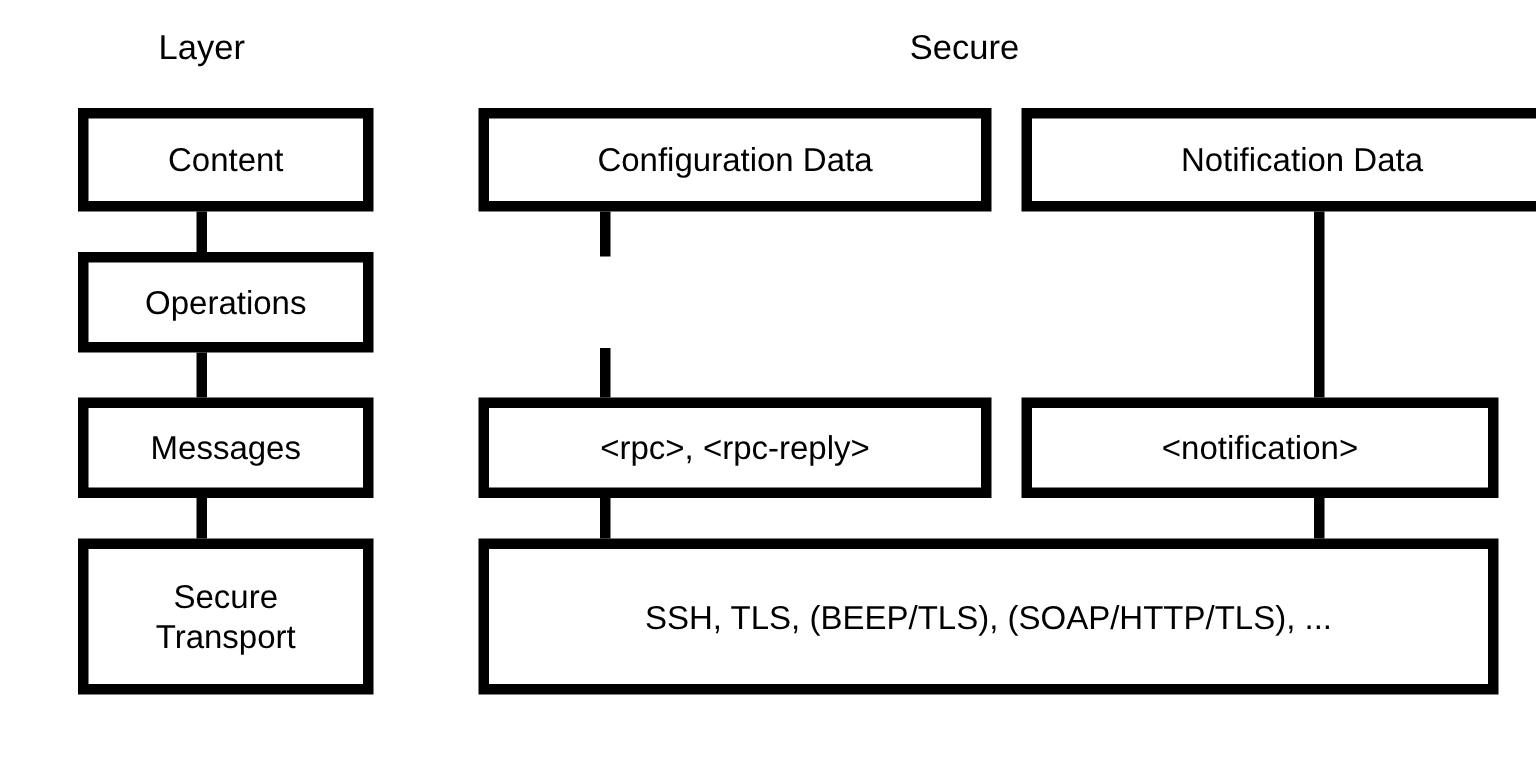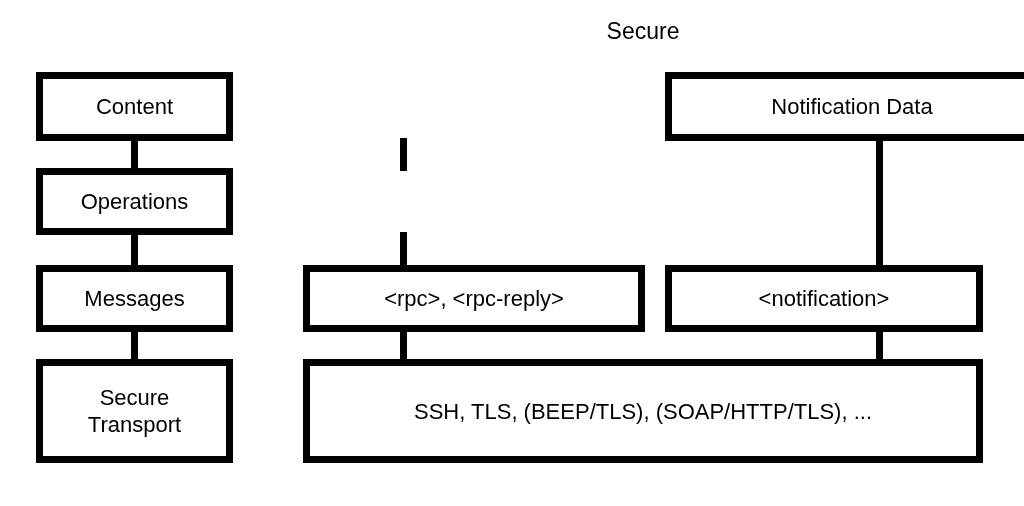--- a/index.html
+++ b/index.html
@@ -33,20 +33,21 @@
     border: 7px solid #000000;
     background: #ffffff;
     display: flex;
     align-items: center;
     justify-content: center;
     text-align: center;
     font-size: 22px;
     line-height: 27px;
     white-space: pre-line;
     z-index: 2;
+    margin-left: 16px;
   }
 
   
   .b-content    { left: 36px;  top: 72px;  width: 197px; height: 69px;  }
   .b-operations { left: 36px;  top: 168px; width: 197px; height: 67px;  }
   .b-messages   { left: 36px;  top: 265px; width: 197px; height: 67px;  }
   .b-secure     { left: 36px;  top: 359px; width: 197px; height: 104px; }
 
   
   .b-configdata { left: 303px; top: 72px;  width: 342px; height: 69px;  }
@@ -76,20 +77,21 @@
   .c-m3 { left: 400px; top: 329px; height: 33px; }
   
   .c-r1 { left: 876px; top: 138px; height: 130px; }
   .c-r2 { left: 876px; top: 329px; height: 33px; }
 </style>
 </head>
 <body>
 
 <div class="stage">
 
+  <div class="hdr hdr-layer">Layer</div>
   <div class="hdr hdr-example">Secure</div>
 
   <div class="conn c-l1"></div>
   <div class="conn c-l2"></div>
   <div class="conn c-l3"></div>
   <div class="conn c-m1"></div>
   <div class="conn c-m2"></div>
   <div class="conn c-m3"></div>
   <div class="conn c-r1"></div>
   <div class="conn c-r2"></div>
@@ -101,20 +103,23 @@
     <span>Messages</span>
   </div>
   <div class="box b-operations">
     <span>Operations</span>
   </div>
   <div class="box b-secure">
     <span>Secure
 Transport</span>
   </div>
 
+  <div class="box b-configdata">
+    <span>Configuration Data</span>
+  </div>
   <div class="box b-rpc">
     <span>&lt;rpc&gt;, &lt;rpc-reply&gt;</span>
   </div>
 
   <div class="box b-notifdata">
     <span>Notification Data</span>
   </div>
   <div class="box b-transport">
     <span>SSH, TLS, (BEEP/TLS), (SOAP/HTTP/TLS), ...</span>
   </div>

